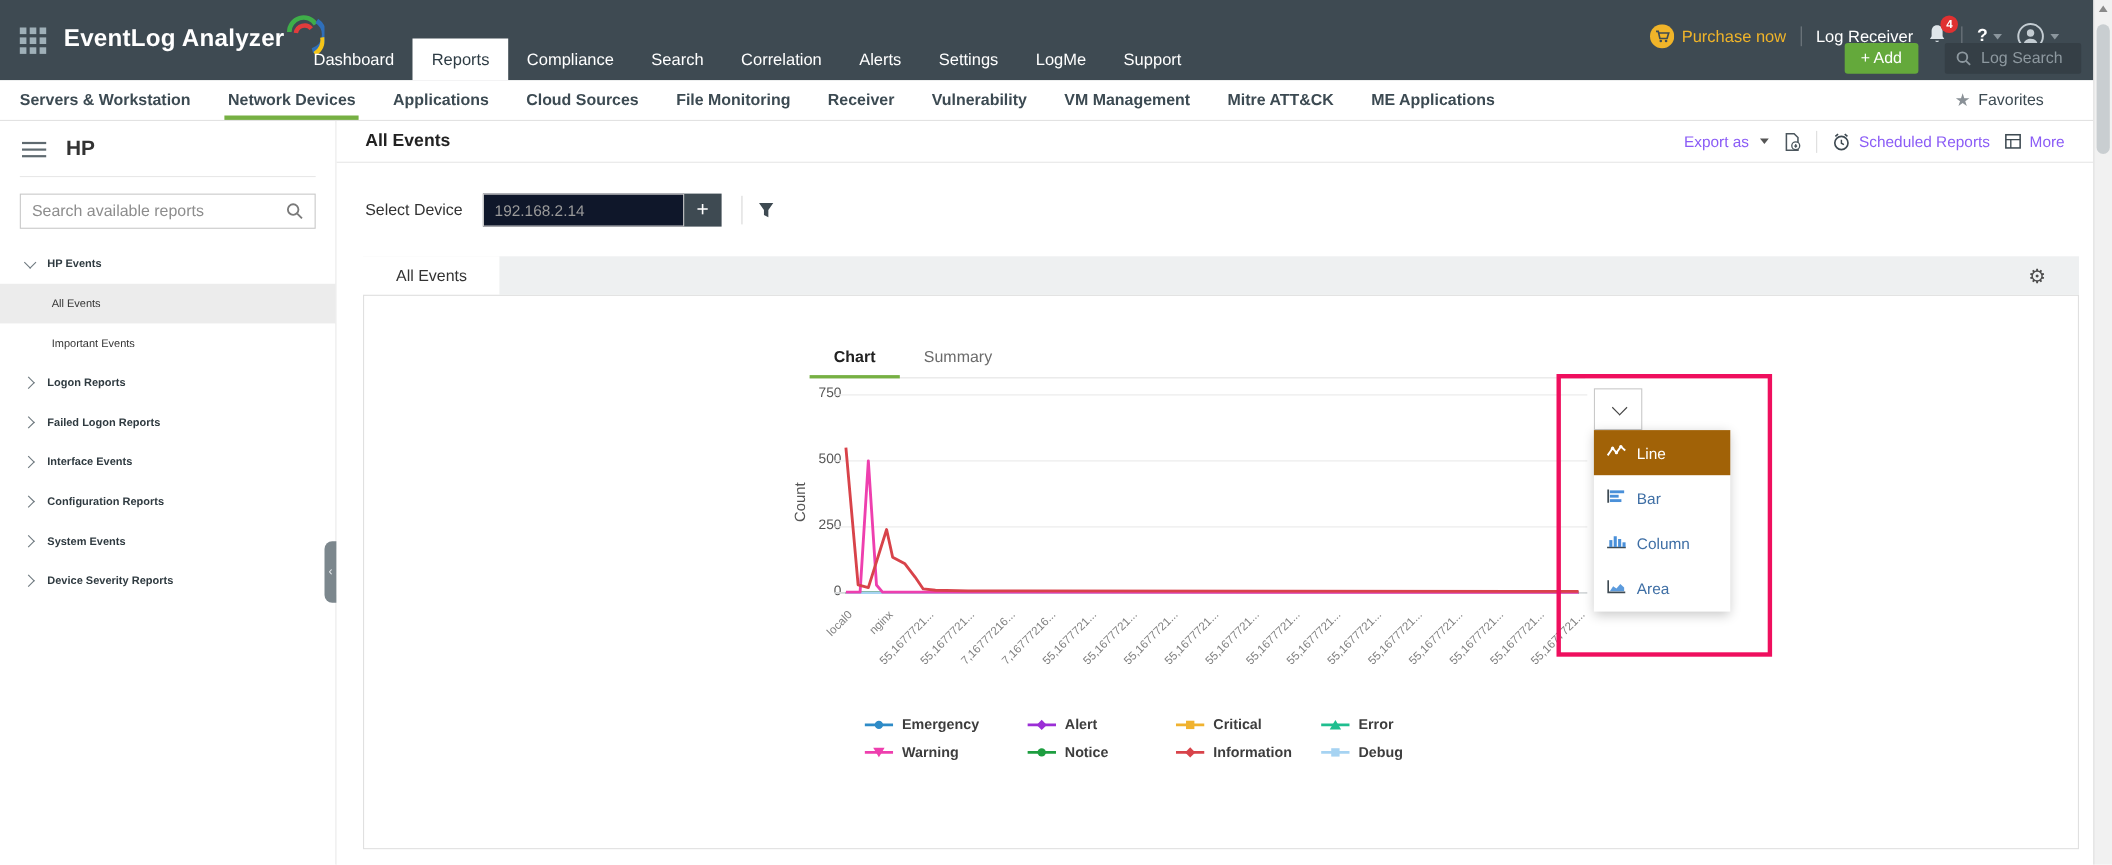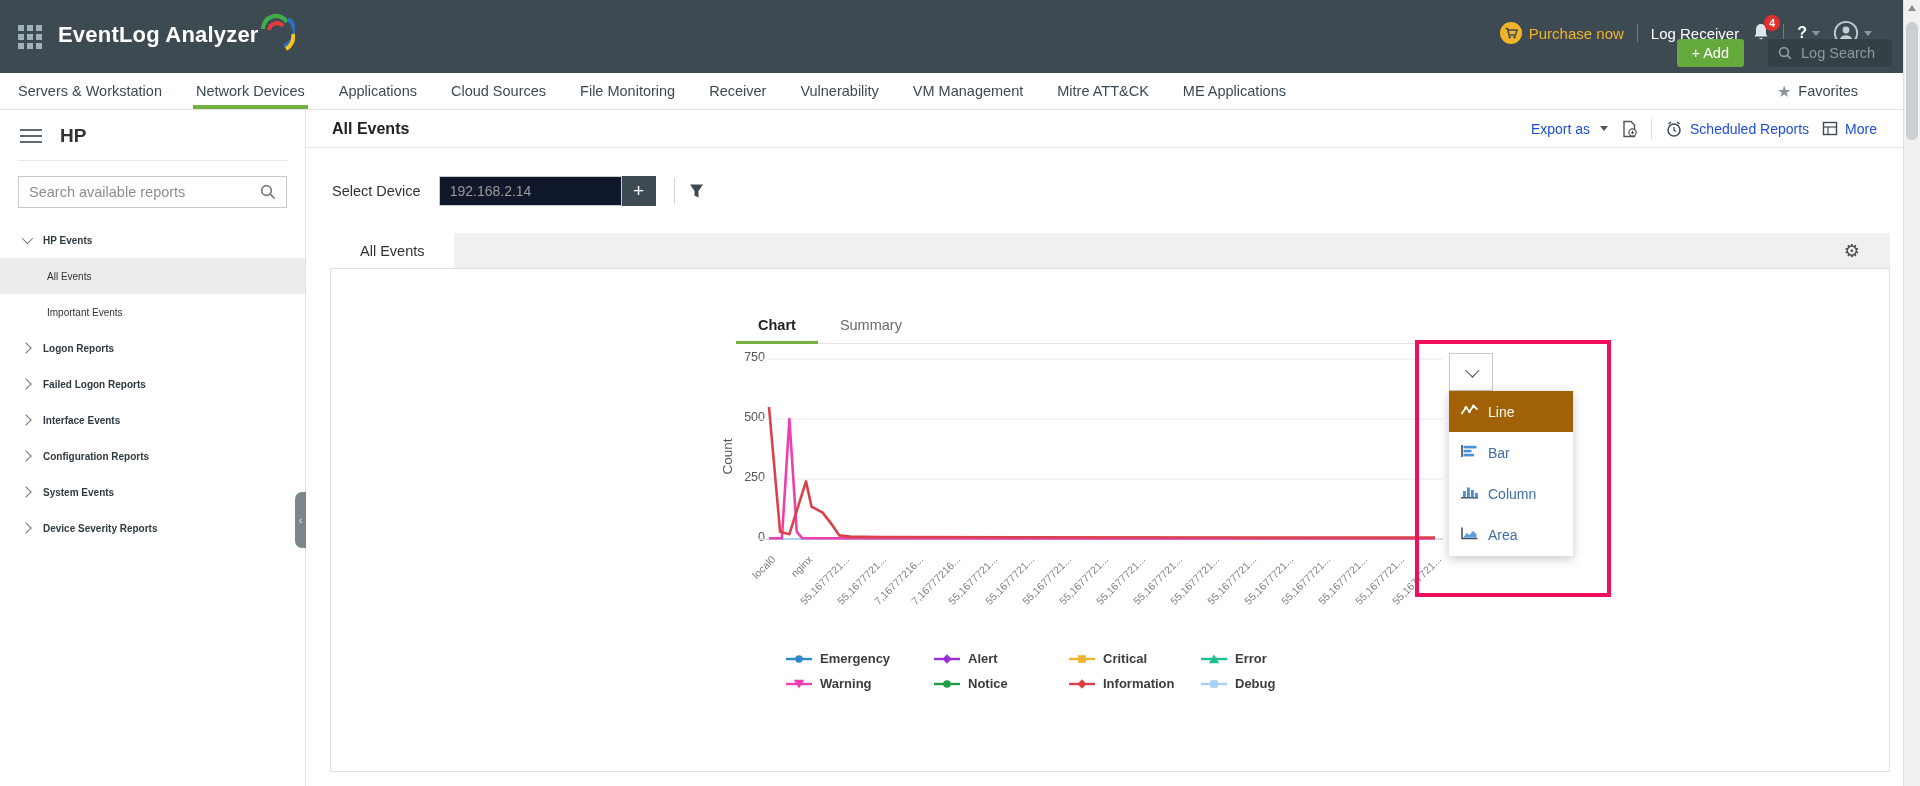--- a/index.html
+++ b/index.html
@@ -23,21 +23,21 @@
   .bell-wrap { position: relative; cursor: pointer; }
   .badge { position: absolute; top: -7px; right: -10px; background: #e03131; color: #fff; font-size: 10.5px; min-width: 16px; height: 16px; border-radius: 8px; display: flex; align-items: center; justify-content: center; font-weight: 700; padding: 0 3px; }
   .caret { width: 0; height: 0; border-left: 4px solid transparent; border-right: 4px solid transparent; border-top: 5px solid #8b969d; margin-left: 3px; }
   .iconbtn { display: flex; align-items: center; cursor: pointer; gap: 2px; }
   .help-q { font-size: 16px; font-weight: 700; }
   .tr2 { position: absolute; right: 28px; top: 39px; display: flex; align-items: center; gap: 24px; }
   .add-btn { background: #64a93b; color: #fff; font-size: 14.5px; padding: 6px 15px; border-radius: 3px; border: none; cursor: pointer; display: flex; gap: 6px; align-items: center; }
   .log-search { width: 124px; background: #353f46; display: flex; align-items: center; gap: 9px; padding: 6px 10px; color: #8d989f; font-size: 14.5px; border-radius: 2px; cursor: text; }
   
   .subnav { position: absolute; top: 73px; left: 0; width: 1903px; height: 37px; background: #fff; border-bottom: 1px solid #e2e2e2; }
-  .subnav-items { display: flex; height: 100%; margin-left: 1px; }
+  .subnav-items { display: flex; height: 100%; margin-left: 1px; font-weight: bold; }
   .sub-item { padding: 0 17px; display: flex; align-items: center; font-size: 14.5px; color: #3c4a52; position: relative; cursor: pointer; white-space: nowrap; }
   .sub-item.active::after { content: ""; position: absolute; left: 14px; right: 14px; bottom: 0; height: 4px; background: #76b043; }
   .fav { position: absolute; right: 45px; top: 0; height: 36px; display: flex; align-items: center; gap: 7px; color: #3c4a52; font-size: 14.5px; cursor: pointer; }
   .fav .star { color: #8a9197; font-size: 16px; }
   
   .sidebar { position: absolute; top: 110px; left: 0; width: 306px; height: 676px; background: #fff; border-right: 1px solid #e4e4e4; }
   .sb-head { margin: 15px 0 0 20px; display: flex; gap: 18px; align-items: center; font-size: 19px; font-weight: 700; color: #333; }
   .burger { width: 22px; display: flex; flex-direction: column; gap: 4px; cursor: pointer; padding: 3px 0; }
   .burger i { height: 2px; background: #5f6a70; display: block; }
   .sb-sep { margin: 13px 18px 0 18px; height: 1px; background: #e8e8e8; }
@@ -48,21 +48,21 @@
   .tree-item.leaf { padding-left: 47px; }
   .tree-item.selected { background: #ececec; }
   .chev { width: 8px; height: 8px; border-right: 1.6px solid #6d787e; border-bottom: 1.6px solid #6d787e; display: inline-block; flex: 0 0 auto; }
   .chev.down { transform: rotate(45deg) translateY(-2px); }
   .chev.right { transform: rotate(-45deg); }
   .collapse-handle { position: absolute; right: -1px; top: 382px; width: 11px; height: 56px; background: #7c878d; border-radius: 7px 0 0 7px; color: #e8ecee; display: flex; align-items: center; justify-content: center; font-size: 11px; cursor: pointer; }
   
   .main { position: absolute; left: 306px; top: 110px; width: 1597px; height: 676px; background: #fff; }
   .page-head { height: 38px; border-bottom: 1px solid #e6e6e6; display: flex; align-items: center; padding: 0 26px; }
   .page-title { font-size: 16px; font-weight: 700; color: #222; }
-  .head-actions { margin-left: auto; display: flex; align-items: center; gap: 13px; font-size: 14px; color: #1d4ed8; }
+  .head-actions { margin-left: auto; display: flex; align-items: center; gap: 13px; font-size: 14px; color: #8b5cf6; }
   .act { display: flex; align-items: center; gap: 7px; cursor: pointer; }
   .hdiv { width: 1px; height: 20px; background: #ddd; }
   .filter-row { height: 85px; position: relative; }
   .fr-left { position: absolute; left: 26px; top: 28px; display: flex; align-items: center; }
   .fr-label { font-size: 14.5px; color: #333; margin-right: 18px; }
   .device-input { width: 183px; height: 30px; border: 1px solid #c9c9c9; background: #0f172a; color: #9a9a9a; font-size: 14px; display: flex; align-items: center; padding: 0 10px; cursor: text; }
   .plus-btn { width: 34px; height: 30px; background: #3e4a52; color: #fff; font-size: 19px; display: flex; align-items: center; justify-content: center; cursor: pointer; }
   .fdiv { width: 1px; height: 26px; background: #d7d7d7; margin: 0 14px 0 18px; }
   .funnel { cursor: pointer; }
   .fr-right { position: absolute; left: 1127px; top: 28px; display: flex; align-items: center; }
@@ -113,20 +113,31 @@
     </div>
   <div class="logo">
     <span>EventLog Analyzer</span>
     <svg width="38" height="42" viewBox="0 0 38 42">
       <path d="M6 20 A13 13 0 0 1 30 13" fill="none" stroke="#3fae49" stroke-width="4.2"></path>
       <path d="M12 21 A8 8 0 0 1 26 17" fill="none" stroke="#e23c3c" stroke-width="4"></path>
       <path d="M31 10 A15 15 0 0 1 27 37" fill="none" stroke="#2f6fba" stroke-width="4.6"></path>
       <path d="M29 40 A14 14 0 0 0 36 25" fill="none" stroke="#f5c518" stroke-width="4"></path>
     </svg>
   </div>
+  <nav class="topnav" id="topnav">
+      <div class="nav-item">Dashboard</div>
+      <div class="nav-item active">Reports</div>
+      <div class="nav-item">Compliance</div>
+      <div class="nav-item">Search</div>
+      <div class="nav-item">Correlation</div>
+      <div class="nav-item">Alerts</div>
+      <div class="nav-item">Settings</div>
+      <div class="nav-item">LogMe</div>
+      <div class="nav-item">Support</div>
+    </nav>
   <div class="tr1">
     <span class="purchase">
       <svg width="22" height="22" viewBox="0 0 22 22">
         <circle cx="11" cy="11" r="11" fill="#f0b429"></circle>
         <path d="M5.5 6.5 H7.5 L9 13 H15.5 L17 8 H8" fill="none" stroke="#3e4a52" stroke-width="1.5"></path>
         <circle cx="9.8" cy="15.3" r="1.2" fill="#3e4a52"></circle>
           <circle cx="14.6" cy="15.3" r="1.2" fill="#3e4a52"></circle>
       </svg>
       <span>Purchase now</span>
     </span>

